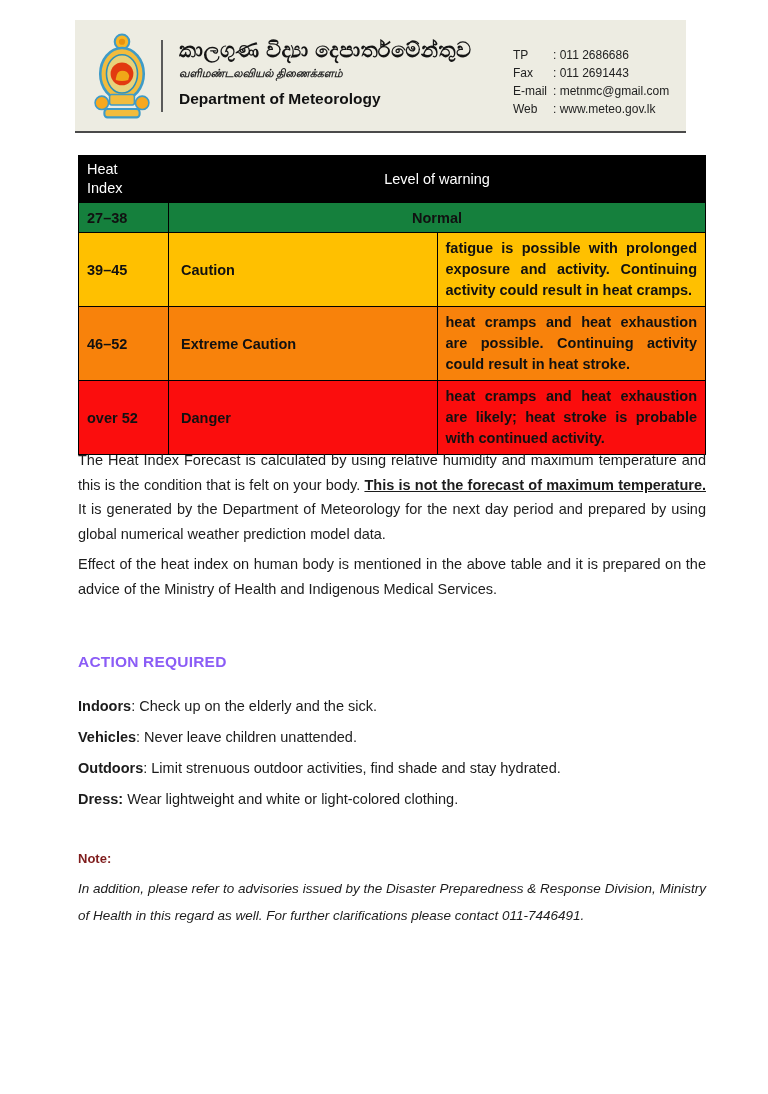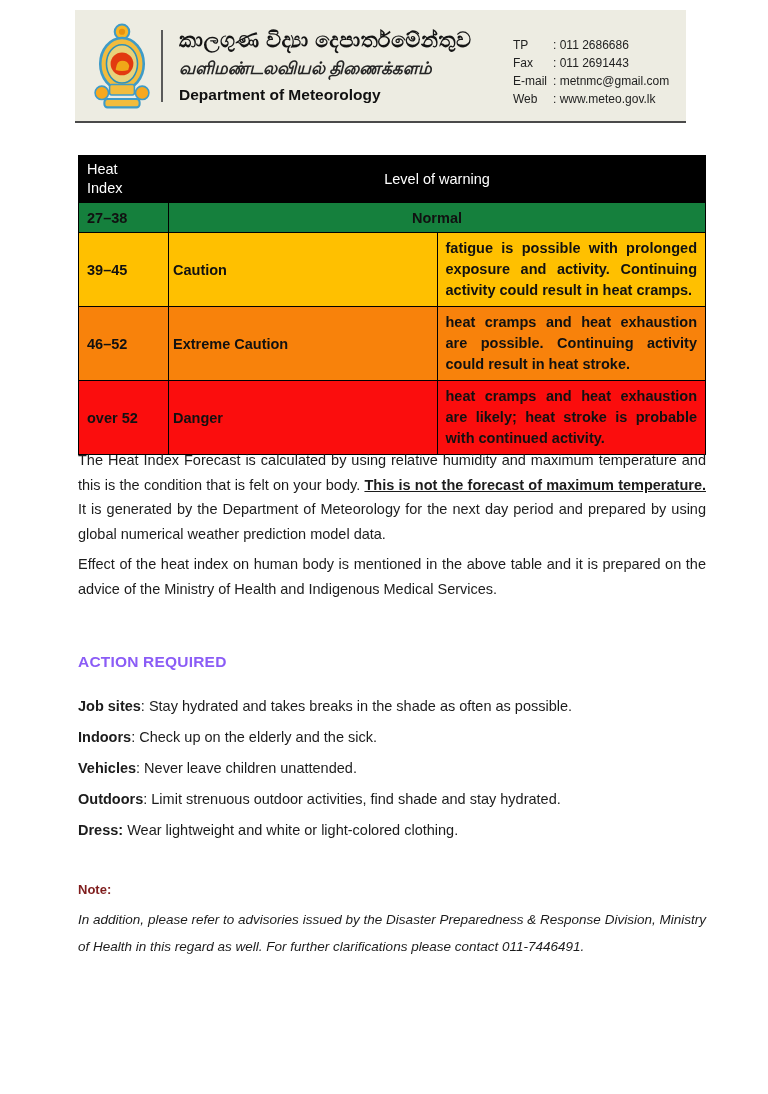--- a/index.html
+++ b/index.html
@@ -6,50 +6,50 @@
   html, body { width: 768px; background: #ffffff; }
   body {
     font-family: "Liberation Sans", sans-serif;
     color: #1a1a1a;
     -webkit-font-smoothing: antialiased;
   }
   .page { position: relative; width: 768px; height: 1094px; overflow: hidden; background: #fff; }
 
   
   .letterhead {
-    position: absolute; left: 75px; top: 10px; width: 611px; height: 113px;
+    position: absolute; left: 75px; top: 20px; width: 611px; height: 113px;
     background: #edece2;
     border-bottom: 2px solid #4a4a4a;
   }
   .emblem { position: absolute; left: 18px; top: 12px; width: 58px; height: 92px; }
   .lh-divider { position: absolute; left: 86px; top: 20px; width: 2px; height: 72px; background: #5a5a5a; }
   .org-block { position: absolute; left: 104px; top: 16px; width: 320px; }
   .org-si { font-size: 21px; font-weight: bold; color: #151515; letter-spacing: 0.5px; line-height: 28px; }
-  .org-ta { font-family: "Liberation Serif", serif; font-style: italic; font-weight: bold; font-size: 17px; color: #262626; margin-top: 6px; line-height: 18px; }
+  .org-ta { font-family: "Liberation Serif", serif; font-style: italic; font-weight: bold; font-size: 11px; color: #262626; line-height: 18px; }
   .org-en { font-size: 15.5px; font-weight: bold; color: #111; margin-top: 7px; line-height: 20px; }
   .contact-block { position: absolute; left: 438px; top: 26px; width: 168px; }
   .contact-row { display: flex; font-size: 12px; line-height: 18px; color: #222; }
   .contact-label { width: 40px; flex: none; }
   .contact-value::before { content: ": "; white-space: pre; }
 
   
   .heat-table {
     position: absolute; left: 78px; top: 155px; width: 628px;
     border-collapse: collapse; table-layout: fixed;
   }
   .heat-table td { border: 1px solid #000; vertical-align: middle; }
   .heat-table .c1 { width: 90px; }
   .heat-table .c2 { width: 109px; }
   .heat-table .c3 { width: 429px; }
   .t-head td { background: #000; color: #fff; font-size: 14.5px; font-weight: normal; }
   .t-head .c1 { padding: 4px 30px 4px 8px; line-height: 19px; height: 47px; }
   .t-head .c-merged { text-align: center; }
   .heat-table .range, .heat-table .level, .heat-table .desc { font-weight: bold; font-size: 14.5px; color: #111; }
   .heat-table .range { padding-left: 8px; }
-  .heat-table .level { padding-left: 4px; line-height: 18px; }
+  .heat-table .level { padding-left: 12px; line-height: 18px; }
   .heat-table .level-merged { text-align: center; padding-left: 0; }
   .heat-table .desc { padding: 5px 8px; text-align: justify; line-height: 21px; }
   .r0 { height: 30px; }
   .r1 { height: 48px; }
   .r2 { height: 67px; }
   .r3 { height: 65px; }
 
   
   .doc-body { position: absolute; left: 78px; top: 448px; width: 628px; }
   .body-para { font-size: 14.5px; line-height: 24.5px; text-align: justify; color: #1c1c1c; margin-bottom: 6px; }
@@ -141,21 +141,20 @@
     </table>
 
   <div class="doc-body">
     <p class="body-para"><span>The Heat Index Forecast is calculated by using relative humidity and maximum temperature and this is the condition that is felt on your body. </span><span class="bold-underline">This is not the forecast of maximum temperature.</span><span> It is generated by the Department of Meteorology for the next day period and prepared by using global numerical weather prediction model data.</span></p>
 
     <p class="body-para second">Effect of the heat index on human body is mentioned in the above table and it is prepared on the advice of the Ministry of Health and Indigenous Medical Services.</p>
 
     <h2 class="action-title">ACTION REQUIRED</h2>
 
     <div class="action-list">
-      <p class="action-item"><span class="b">Job sites</span><span>: Stay hydrated and takes breaks in the shade as often as possible.</span></p>
       <p class="action-item"><span class="b">Indoors</span><span>: Check up on the elderly and the sick.</span></p>
       <p class="action-item"><span class="b">Vehicles</span><span>: Never leave children unattended.</span></p>
       <p class="action-item"><span class="b">Outdoors</span><span>: Limit strenuous outdoor activities, find shade and stay hydrated.</span></p>
       <p class="action-item"><span class="b">Dress:</span><span> Wear lightweight and white or light-colored clothing.</span></p>
     </div>
 
     <p class="note-label">Note:</p>
     <p class="note-text">In addition, please refer to advisories issued by the Disaster Preparedness &amp; Response Division, Ministry of Health in this regard as well. For further clarifications please contact 011-7446491.</p>
   </div>
 

